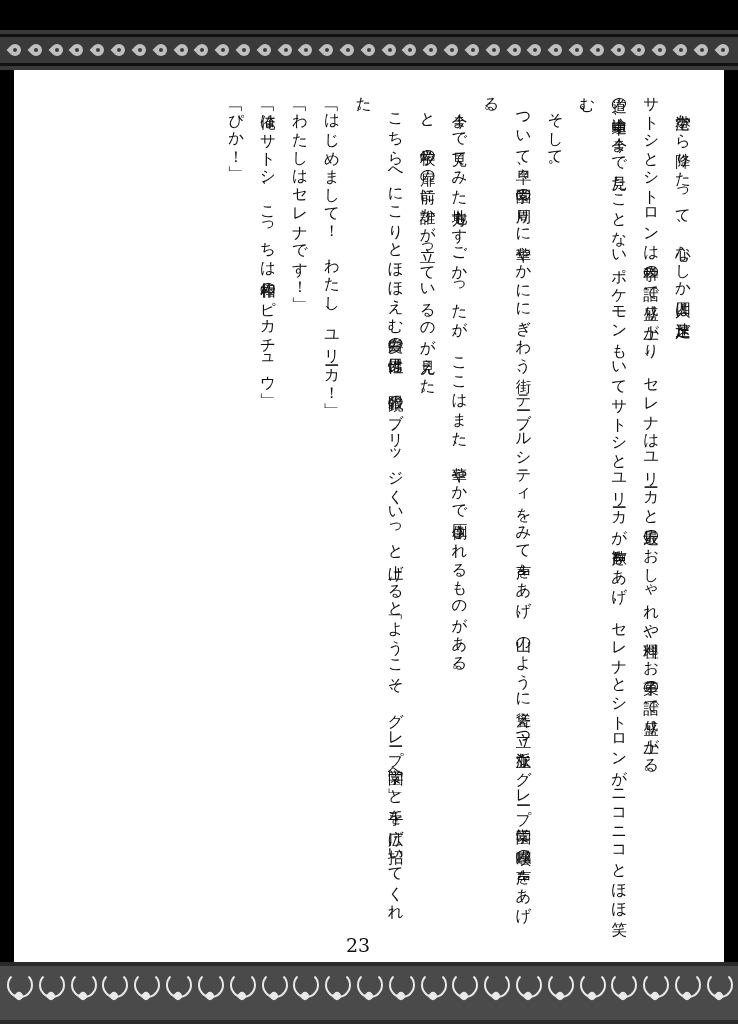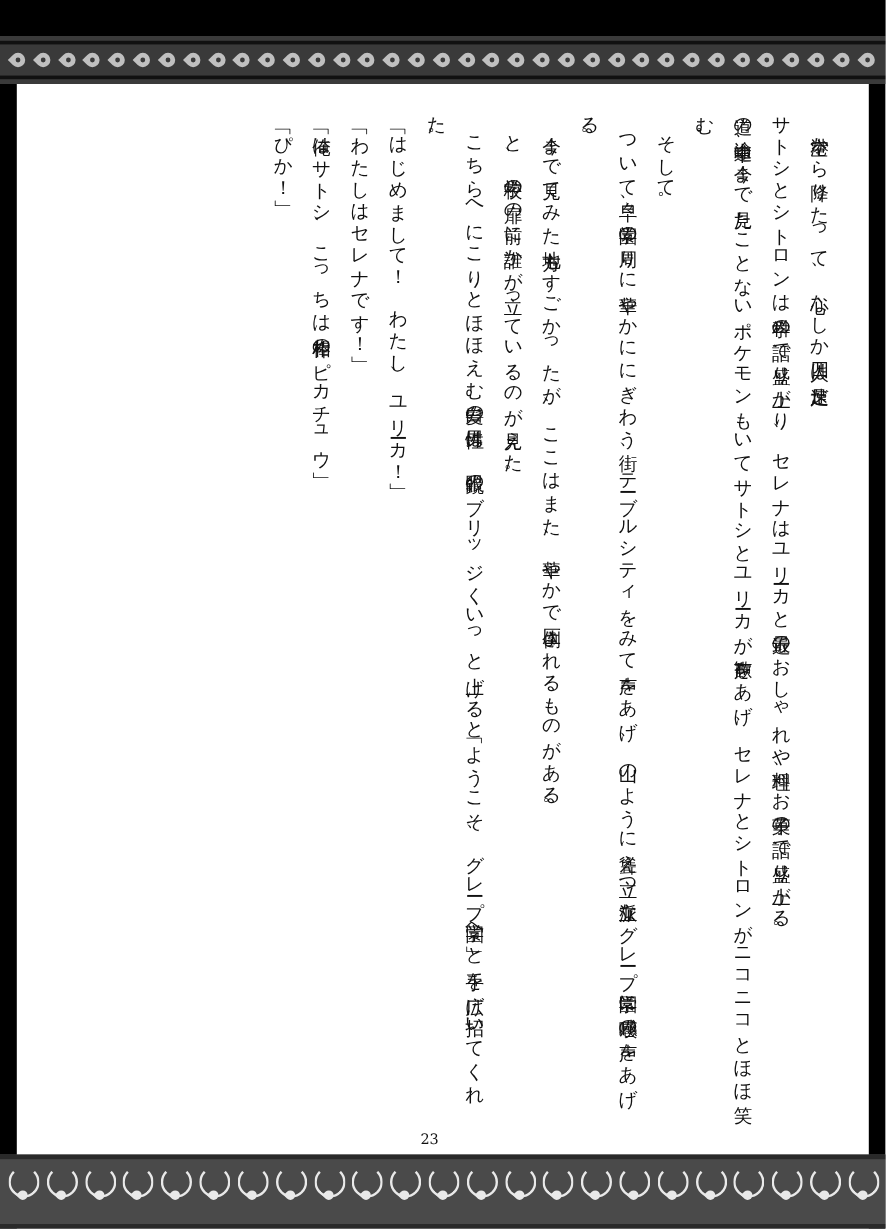--- a/index.html
+++ b/index.html
@@ -189,21 +189,21 @@
   .vtext p.noindent {
     text-indent: 0;
   }
 
   .page-number {
     position: absolute;
     left: 0;
     width: 716px;
     bottom: 68px;
     text-align: center;
-    font-size: 12px;
+    font-size: 19px;
     color: #111111;
     font-family: "DejaVu Serif", "Liberation Serif", serif;
   }
 </style>
 </head>
 <body>
 
 <div class="page">
 
   <div class="top-black"></div>

